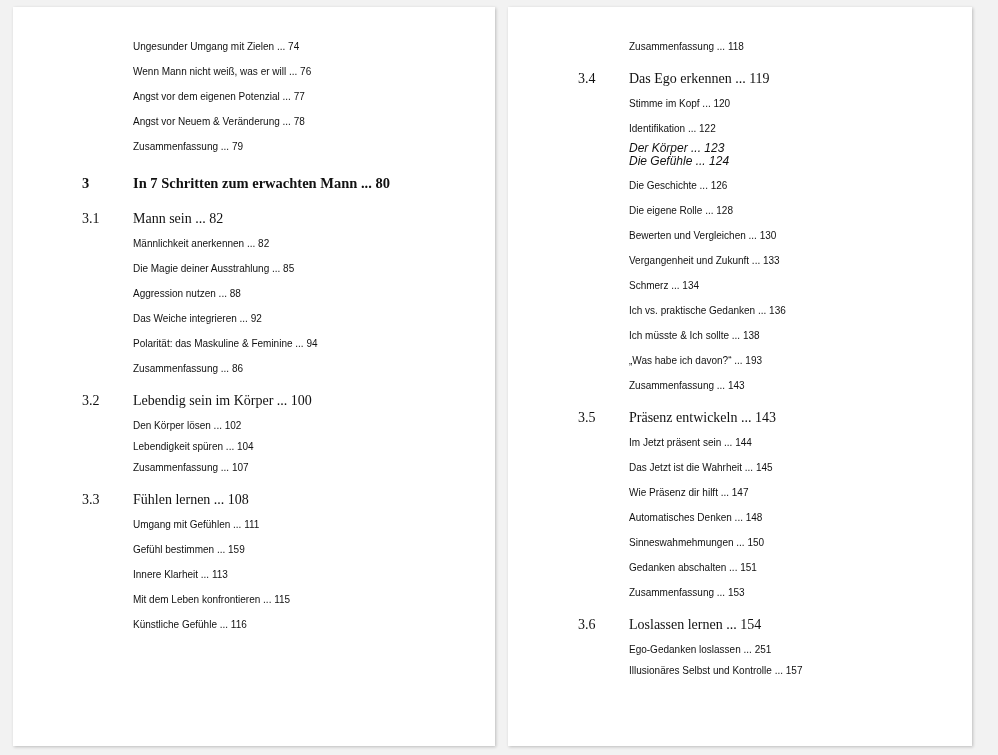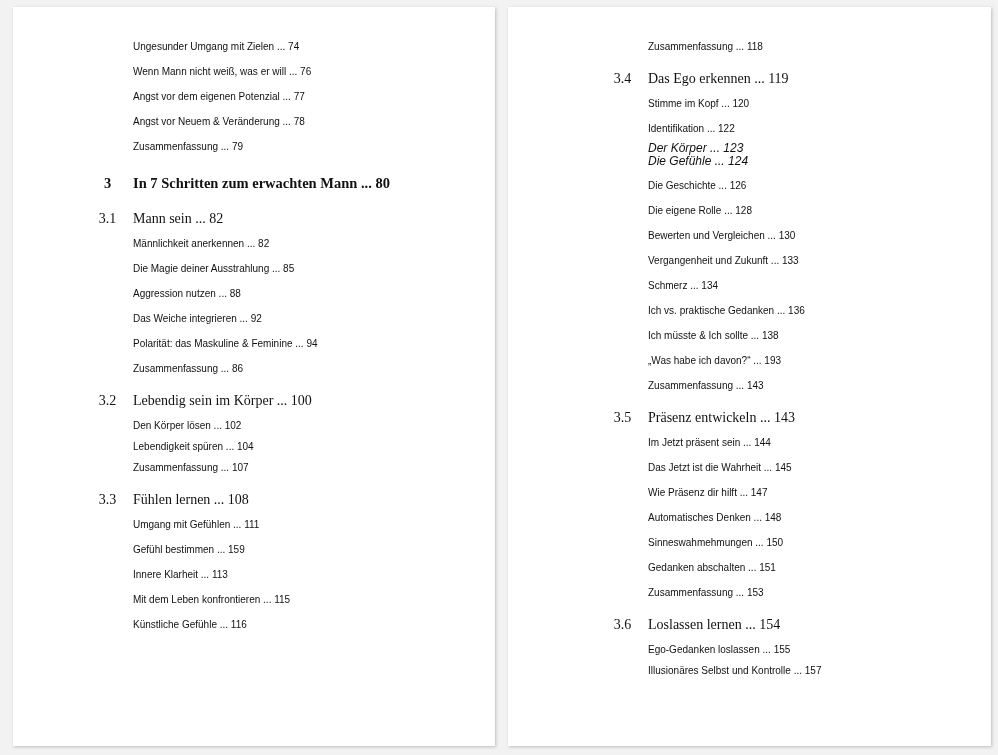--- a/index.html
+++ b/index.html
@@ -23,37 +23,37 @@
 
   .page {
     position: absolute;
     top: 7px;
     height: 739px;
     background: #ffffff;
     box-shadow: 1px 1px 3px rgba(0,0,0,0.22);
     overflow: hidden;
   }
   .page-left  { left: 13px;  width: 482px; }
-  .page-right { left: 508px; width: 464px; padding-left: 19px; }
+  .page-right { left: 508px; width: 464px; }
 
   .page-body {
     position: relative;
     width: 100%;
     height: 100%;
   }
 
   
   .toc-row {
     display: flex;
     align-items: baseline;
     color: #111111;
   }
   .toc-num {
     flex: 0 0 auto;
-    text-align: center;
+    text-align: left;
   }
   .toc-txt {
     flex: 1 1 auto;
     white-space: nowrap;
   }
 
   
   .lvl1 {
     font-family: "Liberation Serif", serif;
     font-weight: bold;
@@ -266,21 +266,21 @@
             <span class="toc-txt">Gedanken abschalten ... 151</span>
           </div>
           <div class="toc-row lvl3">
             <span class="toc-txt">Zusammenfassung ... 153</span>
           </div>
           <div class="toc-row lvl2">
             <span class="toc-num">3.6</span>
             <span class="toc-txt">Loslassen lernen ... 154</span>
           </div>
           <div class="toc-row lvl3 tight">
-            <span class="toc-txt">Ego-Gedanken loslassen ... 155</span>
+            <span class="toc-txt">Ego-Gedanken loslassen ... 251</span>
           </div>
           <div class="toc-row lvl3 tight">
             <span class="toc-txt">Illusionäres Selbst und Kontrolle ... 157</span>
           </div>
         </div>
     </div>
   </div>
 
 </div>
 

